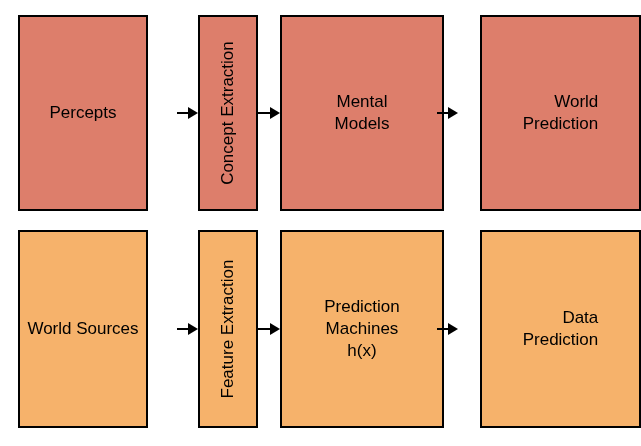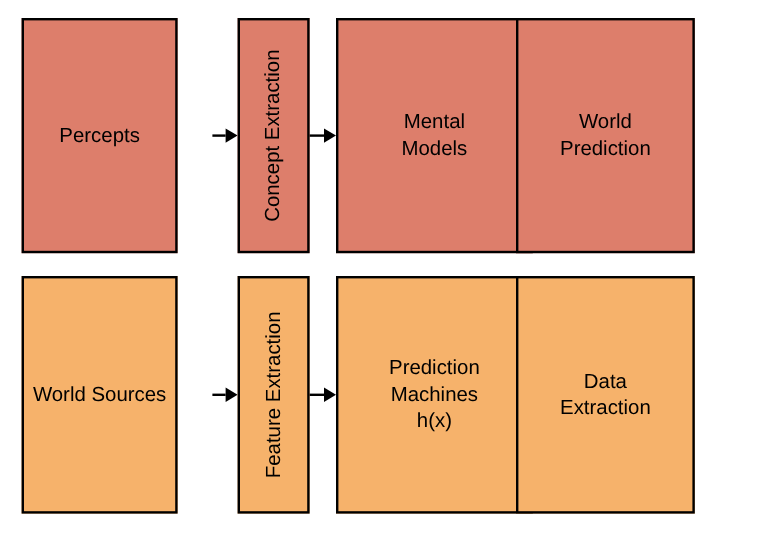--- a/index.html
+++ b/index.html
@@ -37,21 +37,21 @@
   .box .label { white-space: pre-line; }
   .box.vertical .label {
     transform: rotate(-90deg);
     white-space: nowrap;
   }
   .row1 { top: 15px;  height: 196px; background: var(--top_row_fill); }
   .row2 { top: 230px; height: 198px; background: var(--bottom_row_fill); }
   .c1 { left: 18px;  width: 130px; }
   .c2 { left: 198px; width: 60px;  }
   .c3 { left: 280px; width: 164px; text-align: center; }
-  .c4 { left: 430px; width: 149px; }
+  .c4 { left: 480px; width: 161px; text-align: right; }
   .arrow {
     position: absolute;
     height: 12px;
     display: flex;
     align-items: center;
   }
   .arrow .shaft { flex: 1; height: 2px; background: var(--arrow); }
   .arrow .head {
     width: 0; height: 0;
     border-left: 10px solid var(--arrow);
@@ -126,16 +126,16 @@
 h(x)</span>
   </div>
 
   <div class="arrow ar2 ax3">
     <span class="shaft"></span>
     <span class="head"></span>
   </div>
 
   <div class="box row2 c4">
     <span class="label">Data
-Extraction</span>
+Prediction</span>
   </div>
 
 </div>
 
 </body></html>

